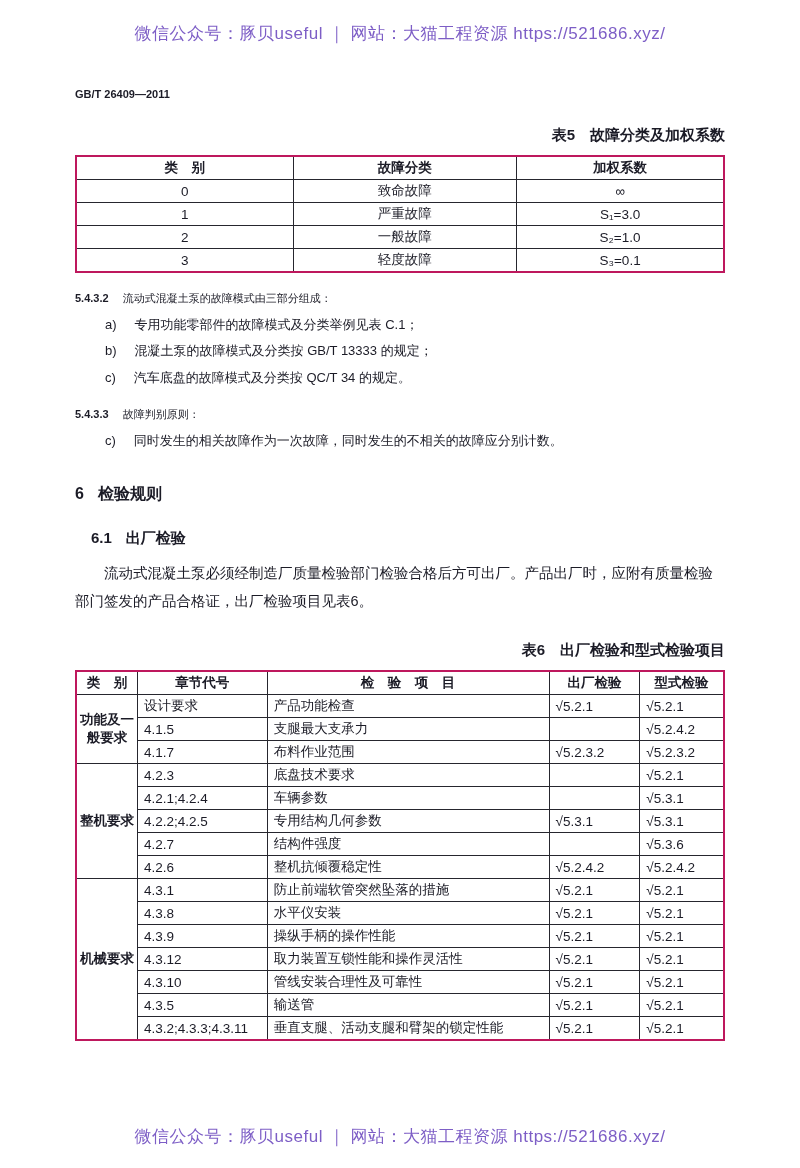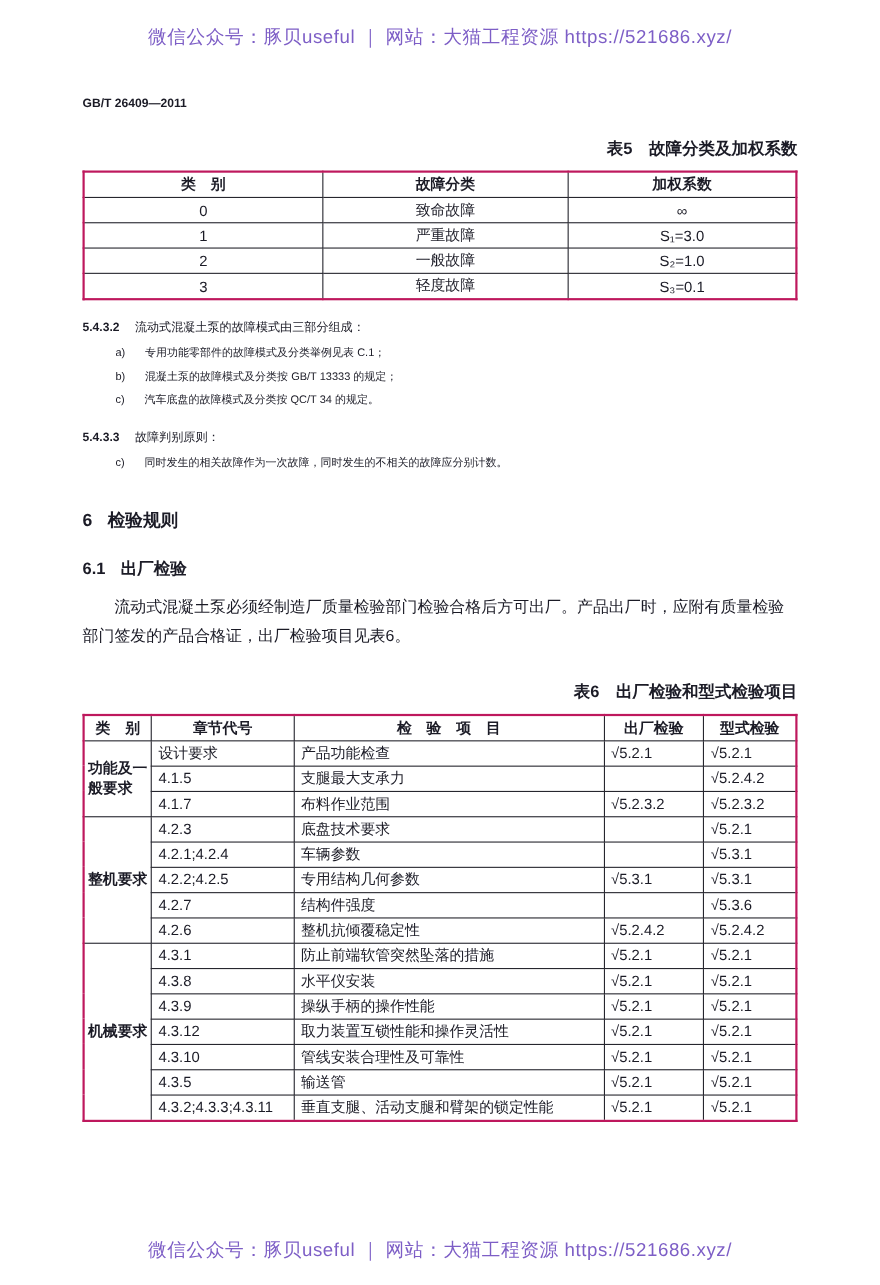--- a/index.html
+++ b/index.html
@@ -17,27 +17,27 @@
   .watermark.top{ top:22px; }
   .watermark.bottom{ bottom:20px; }
   .content{ padding:88px 75px 0 75px; }
   .doc-number{ font-weight:700; font-size:11px; }
   .table-title{ text-align:right; font-weight:700; font-size:15px; margin:26px 0 10px; }
   table{ width:100%; border-collapse:collapse; border:2px solid #be185d; table-layout:fixed; }
   th,td{ border:1px solid #26262e; font-size:13.5px; padding:2px 6px; height:22px; overflow:hidden; }
   thead th{ text-align:center; font-weight:700; }
   .t5 td{ text-align:center; font-weight:400; }
   .t6 td{ text-align:left; font-weight:400; }
-  .t6 td.col-cat{ font-weight:700; padding:2px 3px; }
+  .t6 td.col-cat{ text-align:center; font-weight:700; padding:2px 3px; }
   .clause{ margin:16px 0 4px; font-size:11px; line-height:1.8; }
   .clause-label{ font-weight:700; margin-right:14px; }
-  .list-item{ margin:3px 0; text-indent:30px; font-size:10px; line-height:1.8; }
+  .list-item{ margin:3px 0; text-indent:30px; font-size:13px; line-height:1.8; }
   .marker{ margin-right:18px; }
   .h-major{ margin:32px 0 4px; font-weight:700; font-size:16px; }
-  .h-minor{ margin:24px 0 4px; font-weight:700; font-size:15px; }
+  .h-minor{ margin:24px 16px 4px; font-weight:700; font-size:15px; }
   .para{ margin:12px 0 4px; text-indent:2em; font-size:14.5px; line-height:1.9; }
 </style>
 </head>
 <body>
 
 <div class="page">
 
   <div class="watermark top">微信公众号：豚贝useful ｜ 网站：大猫工程资源 https://521686.xyz/</div>
 
   <div class="content">

